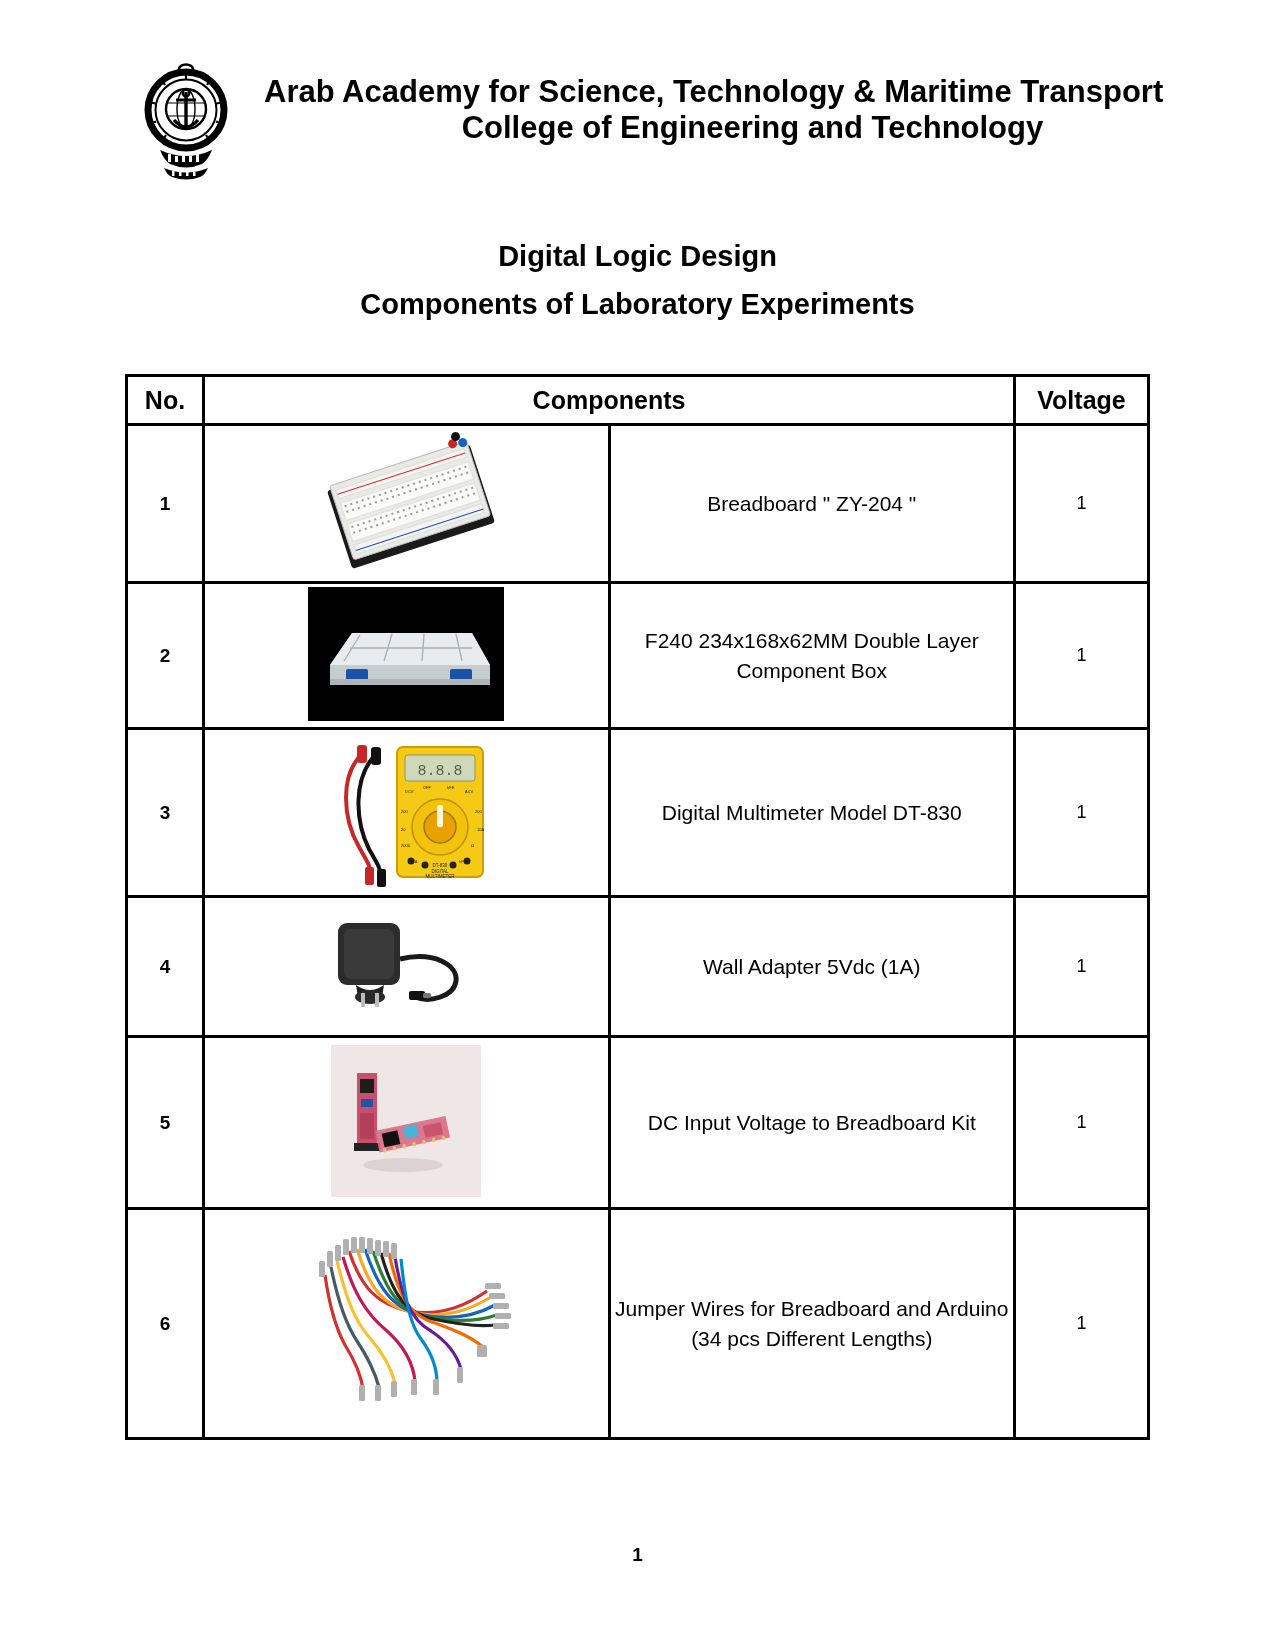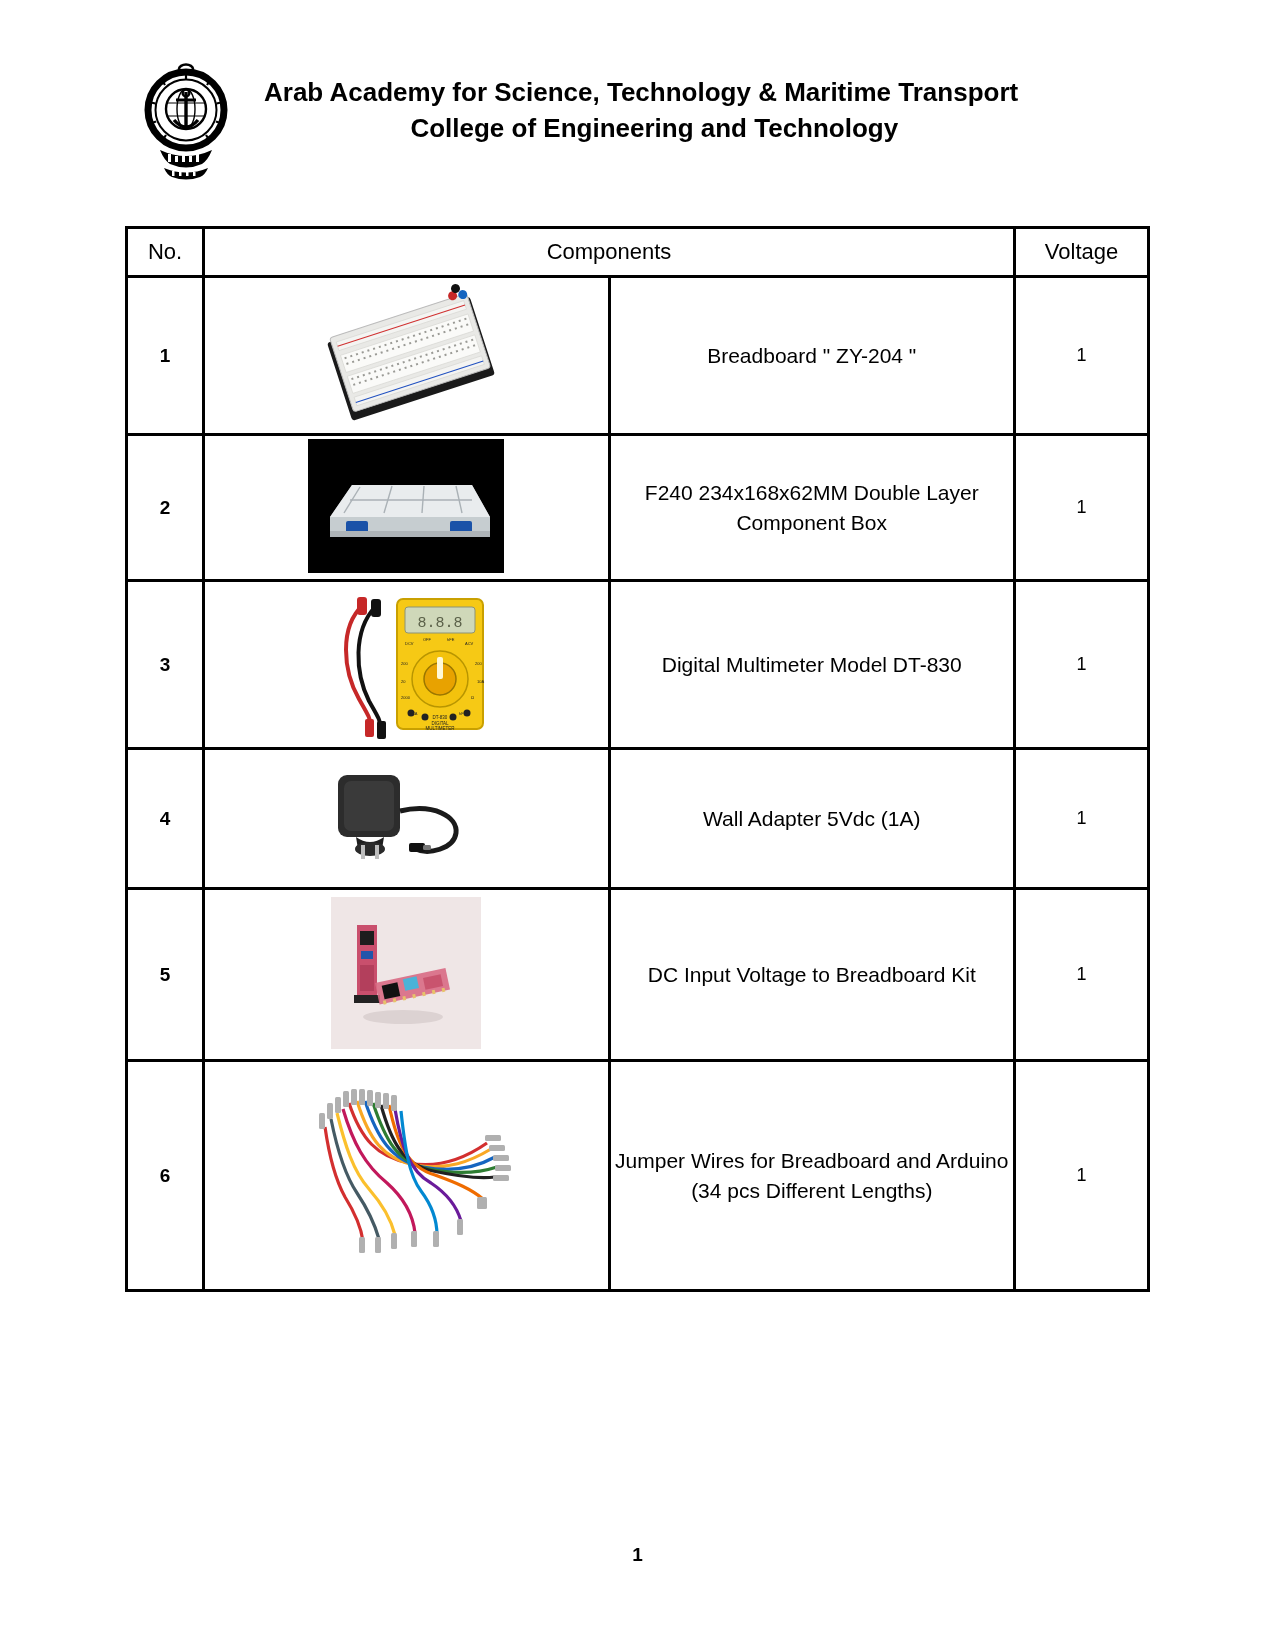--- a/index.html
+++ b/index.html
@@ -36,21 +36,21 @@
     position: relative;
   }
   .logo svg { display: block; }
 
   .org-lines {
     margin-left: 22px;
     margin-top: 12px;
   }
   .org-line {
     font-weight: bold;
-    font-size: 26px;
+    font-size: 31px;
     line-height: 36px;
     white-space: nowrap;
   }
   .org-line.l1 { text-align: left; }
   .org-line.l2 { text-align: right; padding-right: 120px;}
   .org-line.l3 { text-align: center; padding-right: 120px;}
 
   
   .doc-titles {
     margin-top: 52px;
@@ -73,22 +73,22 @@
   table.components td {
     border: 3px solid #000000;
     padding: 0;
     vertical-align: middle;
   }
   th.col-no  { width: 74px; }
   th.col-comp{ width: 808px; }
   th.col-qty { width: 131px; }
 
   th {
-    font-weight: normal;
-    font-size: 22px;
+    font-weight: bold;
+    font-size: 25px;
     height: 46px;
   }
   td.cell-no {
     text-align: center;
     font-weight: bold;
     font-size: 19px;
   }
   td.cell-qty {
     text-align: center;
     font-size: 18px;
@@ -176,20 +176,24 @@
         </g>
       </svg>
     </div>
 
     <div class="org-lines">
       <div class="org-line l1">Arab Academy for Science, Technology &amp; Maritime Transport</div>
       <div class="org-line l2">College of Engineering and Technology</div>
     </div>
   </div>
 
+  <div class="doc-titles">
+    <div class="doc-title">Digital Logic Design</div>
+    <div class="doc-title">Components of Laboratory Experiments</div>
+  </div>
 
   <table class="components">
     <thead>
       <tr>
         <th class="col-no">No.</th>
         <th class="col-comp" colspan="2">Components</th>
         <th class="col-qty">Voltage</th>
       </tr>
     </thead>
     <tbody>

